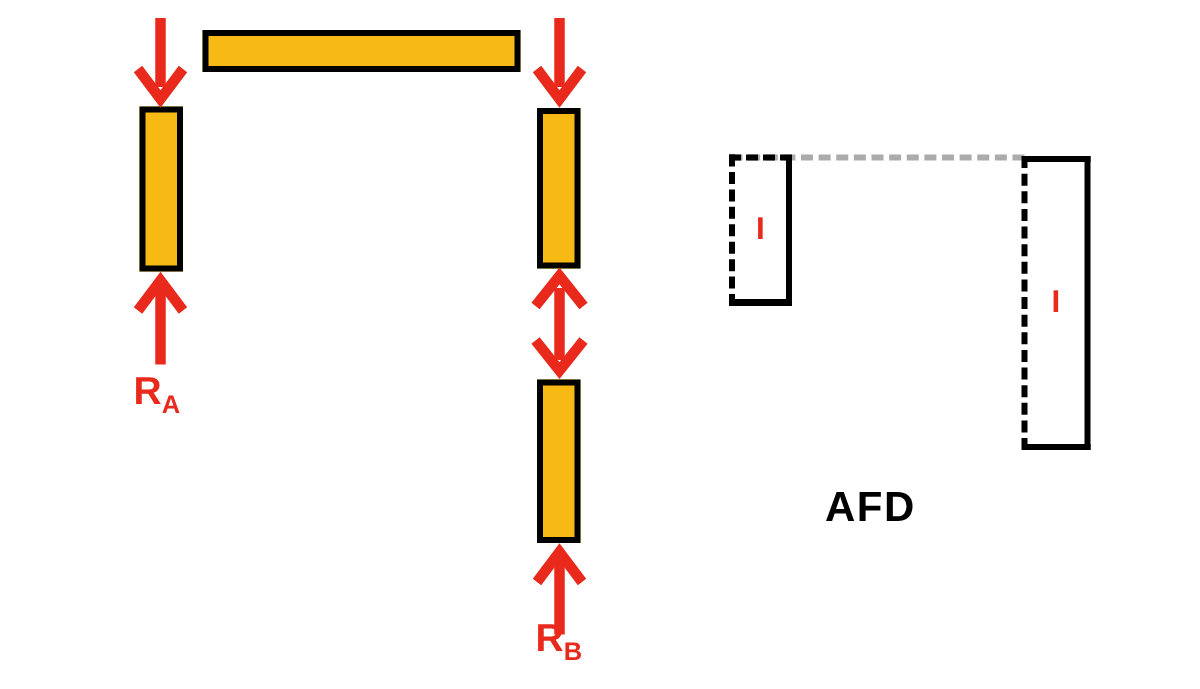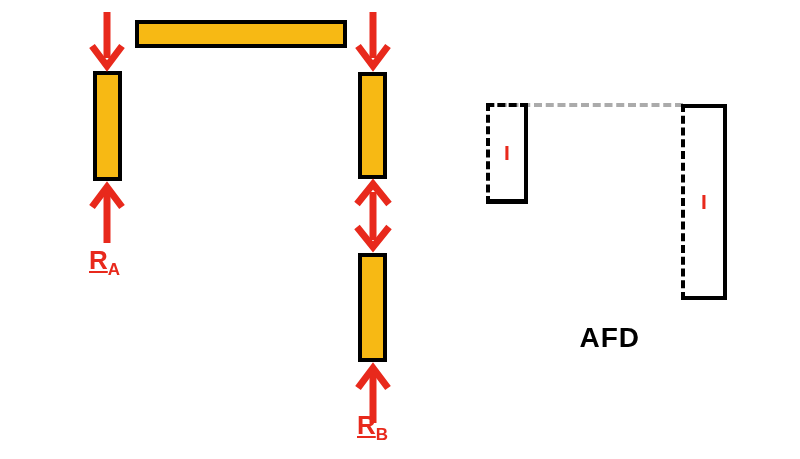--- a/index.html
+++ b/index.html
@@ -38,21 +38,20 @@
   }
 
   
   .rlabel {
     position: absolute;
     color: var(--red, #E8291C);
     font-weight: bold;
     font-size: 26px;
     line-height: 1;
     letter-spacing: 0;
-    text-decoration: underline;
   }
   .rlabel sub {
     font-size: 17px;
     font-weight: bold;
   }
 
   
   .afd-baseline {
     position: absolute;
     left: 487px;
@@ -87,21 +86,21 @@
   .force-mark {
     color: var(--red, #E8291C);
     font-weight: bold;
     font-size: 21px;
   }
   .afd-title {
     position: absolute;
     left: 550px;
     top: 322px;
     width: 90px;
-    text-align: right;
+    text-align: left;
     font-weight: bold;
     font-size: 28px;
     letter-spacing: 1px;
     color: #000;
   }
 </style>
 </head>
 <body>
 
 <div id="stage">

